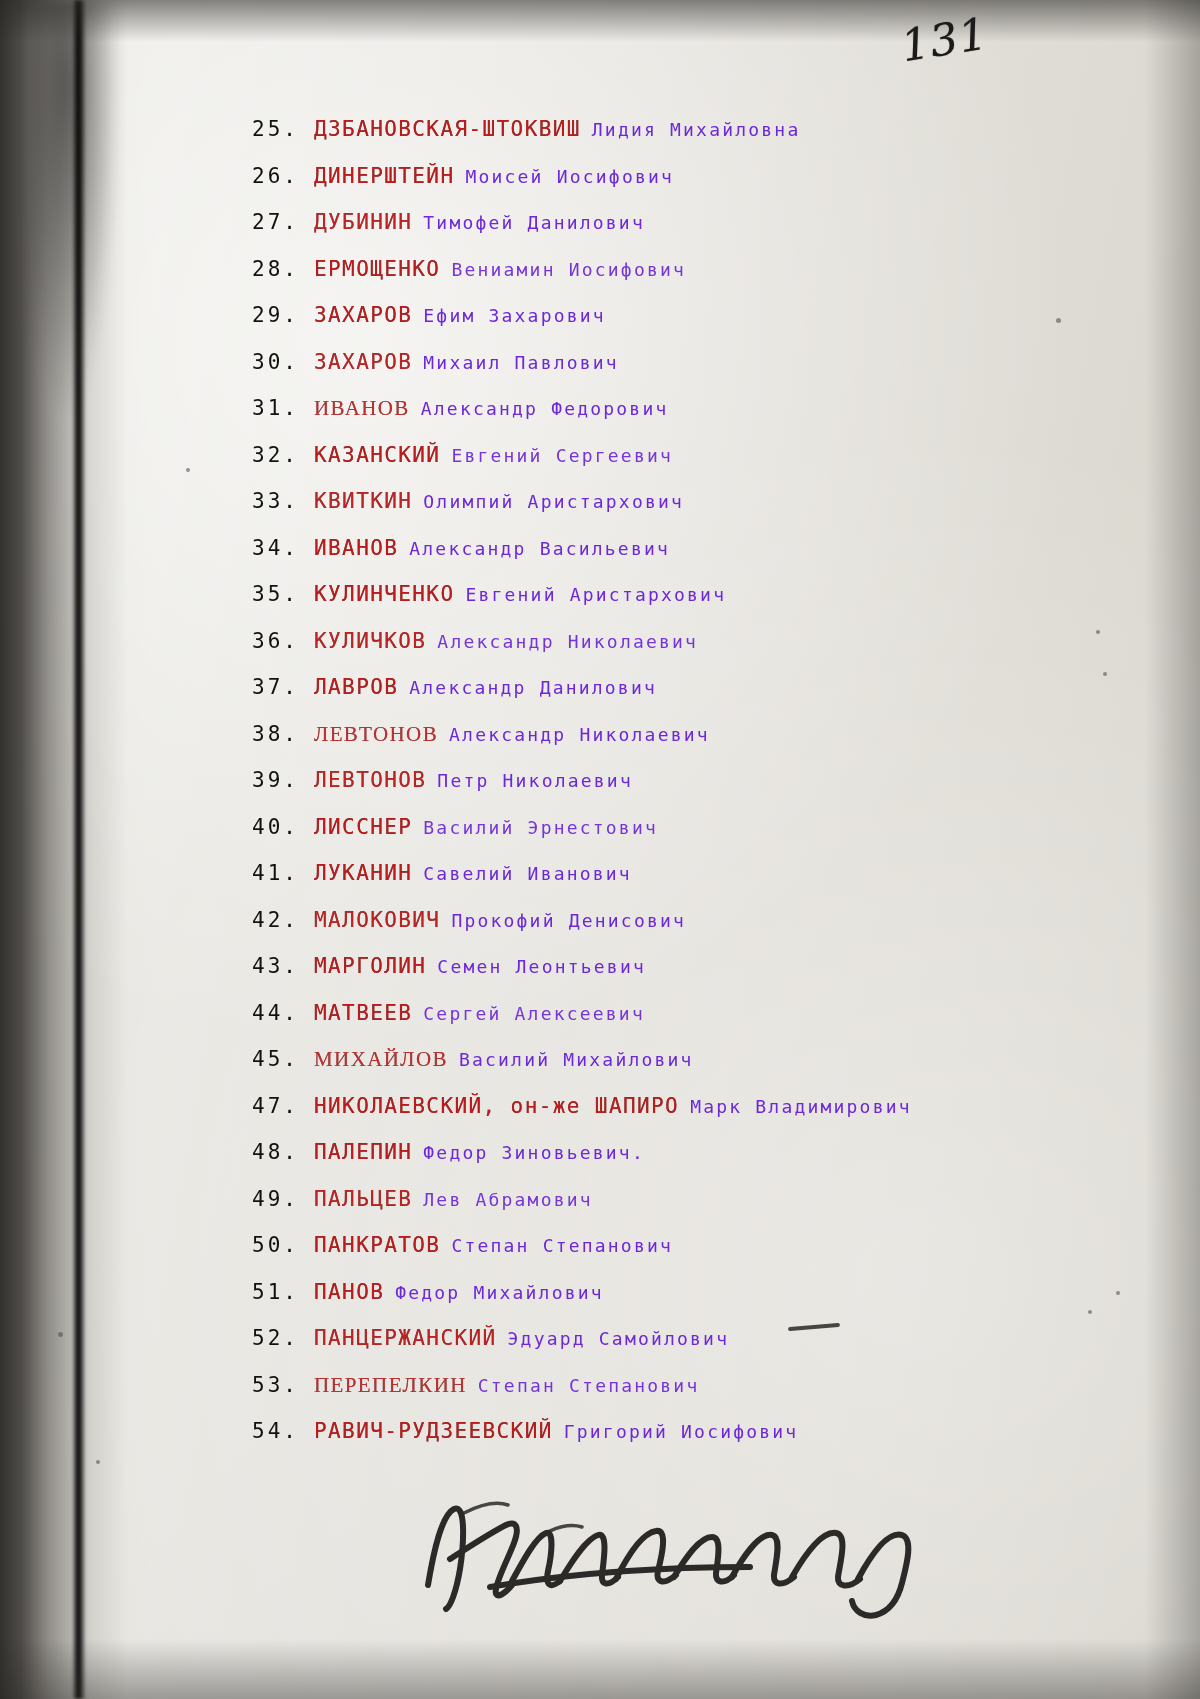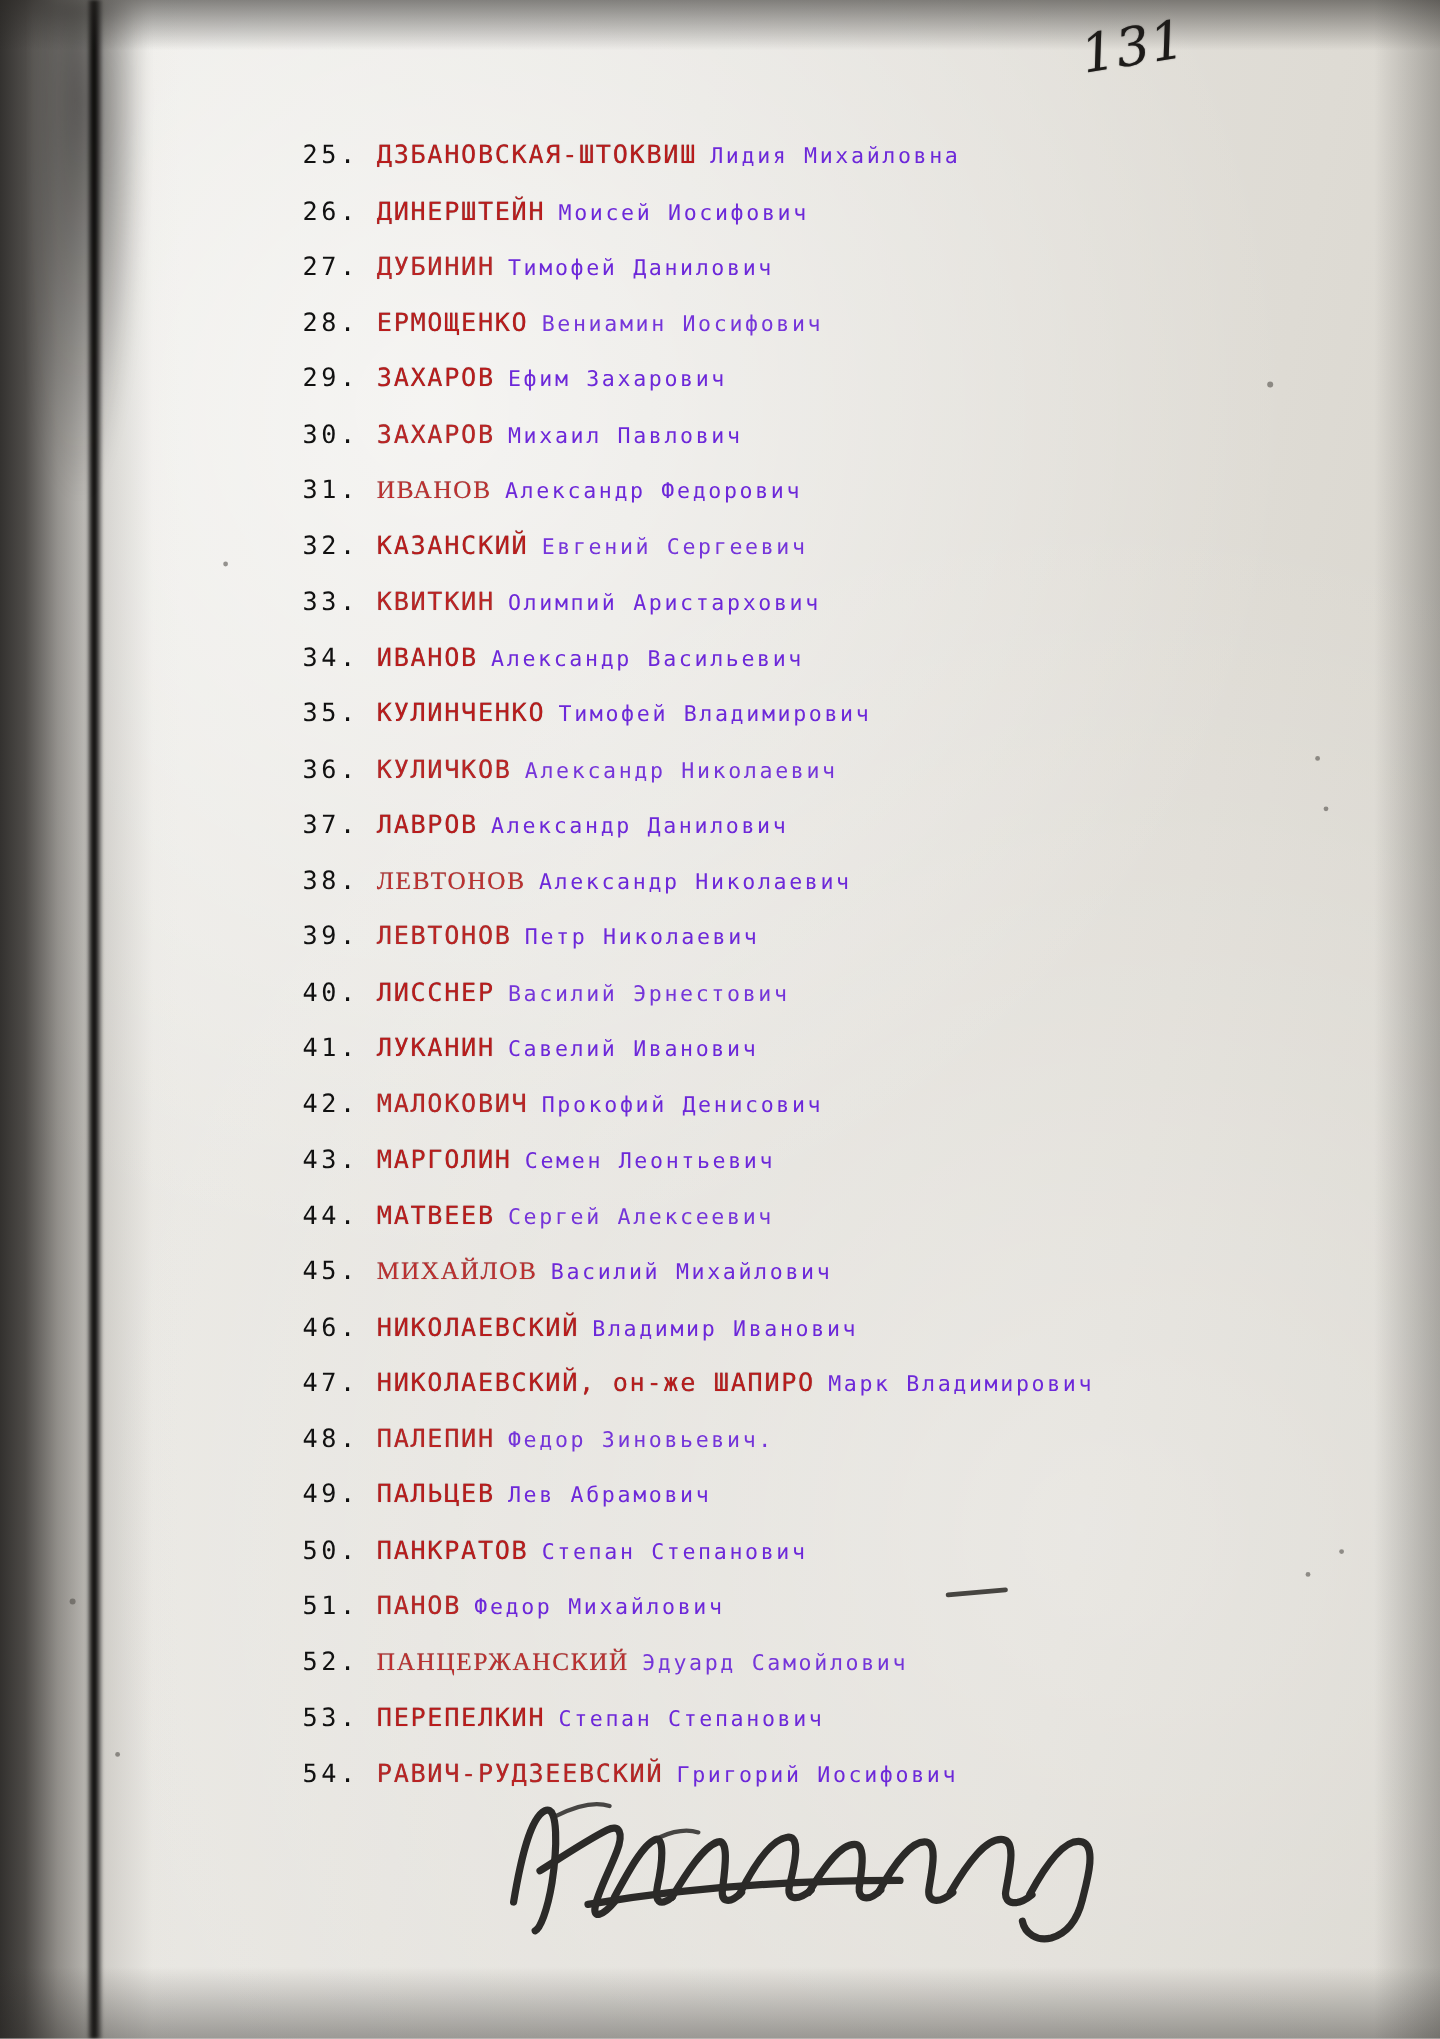--- a/index.html
+++ b/index.html
@@ -239,21 +239,21 @@
         <span class="given">Олимпий Аристархович</span>
       </div>
       <div class="entry">
         <span class="num">34.</span>
         <span class="surname">ИВАНОВ</span>
         <span class="given">Александр Васильевич</span>
       </div>
       <div class="entry">
         <span class="num">35.</span>
         <span class="surname">КУЛИНЧЕНКО</span>
-        <span class="given">Тимофей Владимирович</span>
+        <span class="given">Евгений Аристархович</span>
       </div>
       <div class="entry">
         <span class="num">36.</span>
         <span class="surname">КУЛИЧКОВ</span>
         <span class="given">Александр Николаевич</span>
       </div>
       <div class="entry">
         <span class="num">37.</span>
         <span class="surname">ЛАВРОВ</span>
         <span class="given">Александр Данилович</span>
@@ -290,25 +290,20 @@
       </div>
       <div class="entry">
         <span class="num">44.</span>
         <span class="surname">МАТВЕЕВ</span>
         <span class="given">Сергей Алексеевич</span>
       </div>
       <div class="entry">
         <span class="num">45.</span>
         <span class="surname">МИХАЙЛОВ</span>
         <span class="given">Василий Михайлович</span>
-      </div>
-      <div class="entry">
-        <span class="num">46.</span>
-        <span class="surname">НИКОЛАЕВСКИЙ</span>
-        <span class="given">Владимир Иванович</span>
       </div>
       <div class="entry">
         <span class="num">47.</span>
         <span class="surname">НИКОЛАЕВСКИЙ, он-же ШАПИРО</span>
         <span class="given">Марк Владимирович</span>
       </div>
       <div class="entry">
         <span class="num">48.</span>
         <span class="surname">ПАЛЕПИН</span>
         <span class="given">Федор Зиновьевич.</span>

